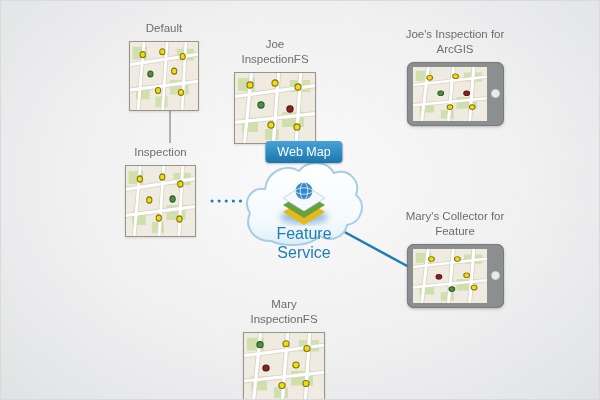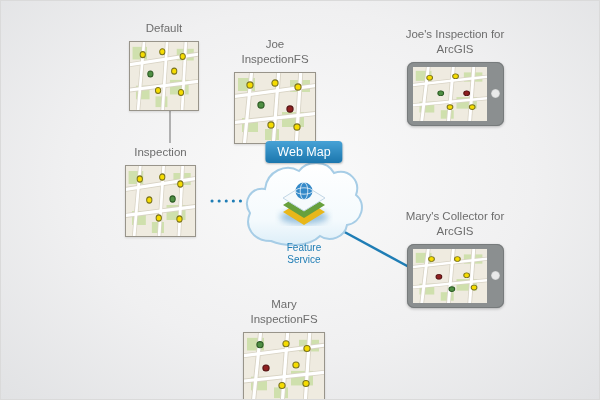--- a/index.html
+++ b/index.html
@@ -15,22 +15,22 @@
     box-shadow:0 1px 3px rgba(0,0,0,.25), inset 0 0 0 1px #777b7c}
   .tablet .map-thumb{border:none}
   .tablet-screen{position:absolute;left:6px;top:5px;width:74px;height:54px}
   .tablet-button{position:absolute;right:4px;top:50%;width:9px;height:9px;margin-top:-4.5px;border-radius:50%;
     background:#e9eaea;box-shadow:inset 0 0 1px #5f6364}
   .cloud-wrap{position:absolute;left:240px;top:140px;width:126px;height:122px}
   .cloud-svg{position:absolute;left:0;top:14px;width:126px;height:100px}
   .badge{position:absolute;left:50%;top:0;transform:translateX(-50%);z-index:2;
     background:linear-gradient(#47a2d6,#1b76ad);color:#fff;font-size:12.5px;padding:4px 12px;
     border-radius:4px;white-space:nowrap;box-shadow:0 1px 2px rgba(0,0,0,.25)}
-  .feature-label{position:absolute;left:50%;top:101px;transform:translateX(-50%);width:70px;z-index:2;
-    text-align:center;color:#1f7db5;font-size:10px;line-height:1.18}
+  .feature-label{position:absolute;left:50%;top:84px;transform:translateX(-50%);width:70px;z-index:2;
+    text-align:center;color:#1f7db5;font-size:16px;line-height:1.18}
 </style>
 </head>
 <body>
 
 <div class="canvas">
 
   <svg class="connectors">
     <line x1="169" y1="110" x2="169" y2="142" stroke="#9a9a9a" stroke-width="1.5"></line>
     <line x1="211" y1="200" x2="246" y2="200" stroke="#1f7db5" stroke-width="3" stroke-dasharray="0.1 7" stroke-linecap="round"></line>
     <line x1="338" y1="228" x2="408" y2="266" stroke="#1f7db5" stroke-width="2.5"></line>
@@ -199,21 +199,21 @@
         <polygon points="0,-10 21,3 0,16 -21,3" fill="#f6fafc" stroke="#c2d7e6" stroke-width="1"></polygon>
         <circle cx="0" cy="-4" r="8.5" fill="#3489c8"></circle>
         <ellipse cx="0" cy="-4" rx="3.8" ry="8.5" fill="none" stroke="#ffffff" stroke-width="0.9" opacity="0.8"></ellipse>
         <ellipse cx="0" cy="-4" rx="8.5" ry="3.2" fill="none" stroke="#ffffff" stroke-width="0.9" opacity="0.8"></ellipse>
       </g>
     </svg>
     <div class="feature-label">Feature Service</div>
   </div>
 
   <div class="node" style="left:402px;top:208px;width:104px">
-    <div class="node-label">Mary's Collector for ArcGIS</div>
+    <div class="node-label">Mary's Collector for Feature</div>
     <div class="tablet">
       <div class="tablet-screen map-thumb">
           <svg viewBox="0 0 80 70" preserveAspectRatio="none" style="width:100%;height:100%;display:block">
             <rect width="80" height="70" fill="#efebe0"></rect>
             <rect x="3" y="5" width="17" height="13" fill="#cfe0ad"></rect>
             <rect x="55" y="7" width="20" height="12" fill="#cfe0ad"></rect>
             <rect x="47" y="39" width="22" height="15" fill="#cfe0ad"></rect>
             <rect x="7" y="45" width="16" height="14" fill="#cfe0ad"></rect>
             <rect x="30" y="56" width="14" height="11" fill="#cfe0ad"></rect>
             <g stroke="#d8d3c4" stroke-width="5" fill="none">

